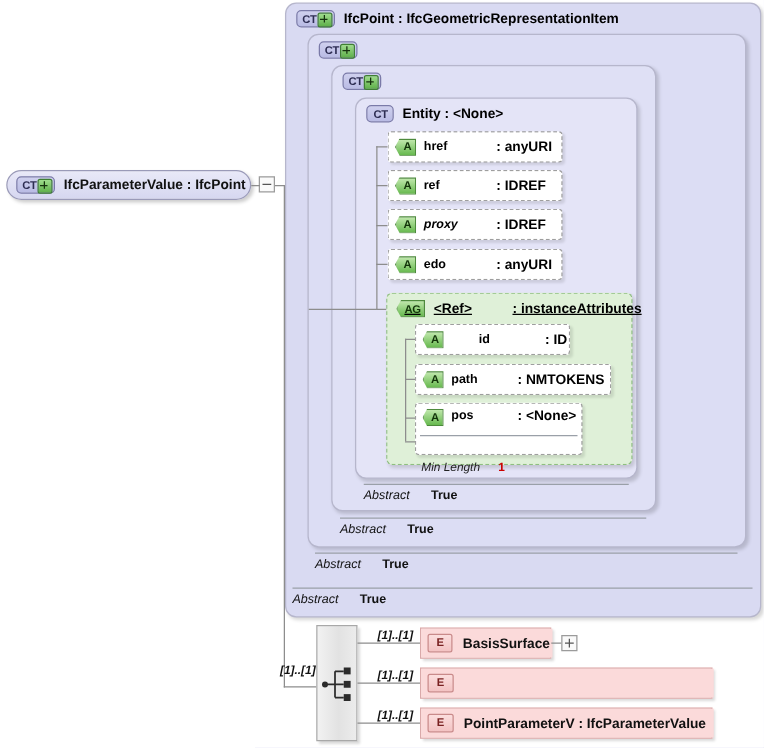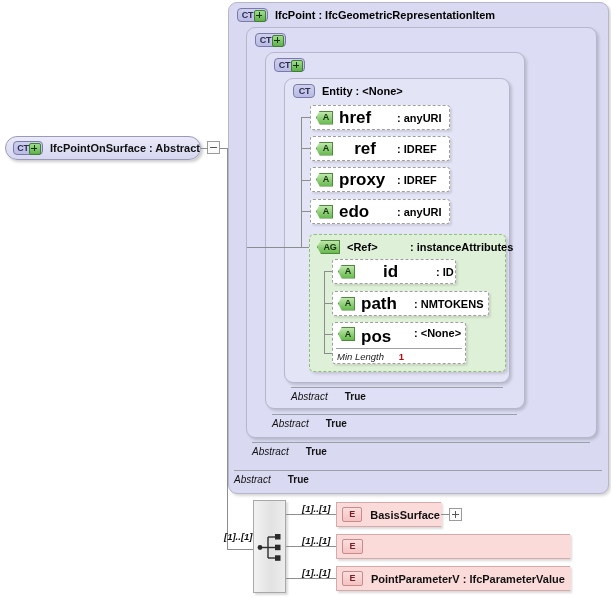--- a/index.html
+++ b/index.html
@@ -85,31 +85,31 @@
 
   
   .attr{
     position:absolute;box-sizing:border-box;
     height:25px;border:1px dashed #9e9e9e;border-radius:3px;
     background:#ffffff;
     box-shadow:2px 2px 2px rgba(0,0,0,.10);
     display:flex;align-items:center;padding-left:5px;gap:6px;
     white-space:nowrap;overflow:hidden;
   }
-  .attr .nm{font-weight:bold;font-size:17px;color:#000;}
+  .attr .nm{font-weight:bold;font-size:10px;color:#000;}
   .attr .ty{font-weight:bold;font-size:11px;color:#000;text-align:right;}
 
   
   .agpanel{
     position:absolute;box-sizing:border-box;
     border:1px dashed #8fbf80;border-radius:5px;
     background:#dff0d8;
     box-shadow:2px 2px 3px rgba(0,0,0,.14);
   }
-  .agpanel .panel-head{left:7px;top:5px;}
+  .agpanel .panel-head{left:7px;top:5px;text-decoration:underline;}
 
   .facet{
     position:absolute;font-style:italic;font-size:9.5px;color:#222;
     white-space:nowrap;
   }
   .facet .val{color:#cc0000;font-style:normal;font-weight:bold;
     margin-left:12px;font-size:9.5px;}
   .facet-rule{position:absolute;border-top:1px solid #9aa0a8;}
 
   
@@ -213,29 +213,29 @@
     <span>A</span>
   </span>
   <span class="nm" style="width:52px;">href</span>
   <span class="ty">: anyURI</span>
 </div>
 
 <div class="attr" style="left:310px;top:136px;width:140px;">
   <span class="badge badge-a">
     <span>A</span>
   </span>
-  <span class="nm" style="width:52px;text-align:center;">ref</span>
+  <span class="nm" style="width:52px;">ref</span>
   <span class="ty">: IDREF</span>
 </div>
 
 <div class="attr" style="left:310px;top:167px;width:140px;">
   <span class="badge badge-a">
     <span>A</span>
   </span>
-  <span class="nm" style="width:52px;">proxy</span>
+  <span class="nm" style="width:52px;font-style:italic;">proxy</span>
   <span class="ty">: IDREF</span>
 </div>
 
 <div class="attr" style="left:310px;top:199px;width:140px;">
   <span class="badge badge-a">
     <span>A</span>
   </span>
   <span class="nm" style="width:52px;">edo</span>
   <span class="ty">: anyURI</span>
 </div>
@@ -267,21 +267,21 @@
 </div>
 
 <div class="attr" style="left:332px;top:322px;width:134px;height:42px;align-items:flex-start;padding-top:4px;">
   <span class="badge badge-a">
     <span>A</span>
   </span>
   <span class="nm" style="width:47px;">pos</span>
   <span class="ty">: &lt;None&gt;</span>
 </div>
 <div class="facet-rule" style="left:336px;top:348px;width:126px;"></div>
-<div class="facet" style="left:337px;top:351px;">
+<div class="facet" style="left:337px;top:369px;">
   <span class="lbl">Min Length</span>
   <span class="val">1</span>
 </div>
 
 <div class="facet-rule" style="left:291px;top:387px;width:212px;"></div>
 <div class="abstract-row" style="left:291px;top:390px;">
   <span class="lbl">Abstract</span>
   <span class="val">True</span>
 </div>
 
@@ -301,21 +301,21 @@
 <div class="abstract-row" style="left:234px;top:473px;">
   <span class="lbl">Abstract</span>
   <span class="val">True</span>
 </div>
 
 <div class="rootnode" style="left:5px;top:136px;width:196px;height:24px;">
   <span class="badge badge-ctplus">
     <span>CT</span>
     <span class="plusbox"></span>
   </span>
-  <span>IfcPointOnSurface : Abstract</span>
+  <span>IfcParameterValue : IfcPoint</span>
 </div>
 <div class="togg" style="left:207px;top:141px;"></div>
 
 <div class="ln lnh" style="left:201px;top:148px;width:7px;"></div>
 <div class="ln lnh" style="left:220px;top:148px;width:8px;"></div>
 <div class="ln lnv" style="left:227px;top:148px;height:402px;"></div>
 <div class="ln lnh" style="left:227px;top:549px;width:26px;"></div>
 
 <div class="ln lnv" style="left:301px;top:117px;height:131px;"></div>
 <div class="ln lnh" style="left:301px;top:117px;width:9px;"></div>

